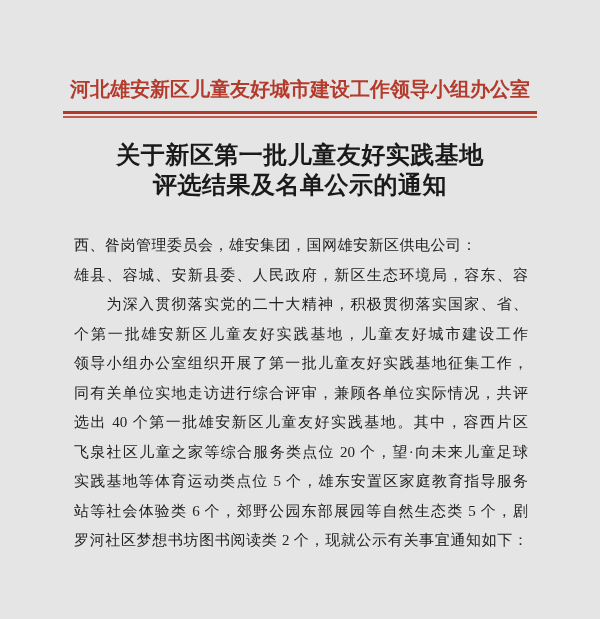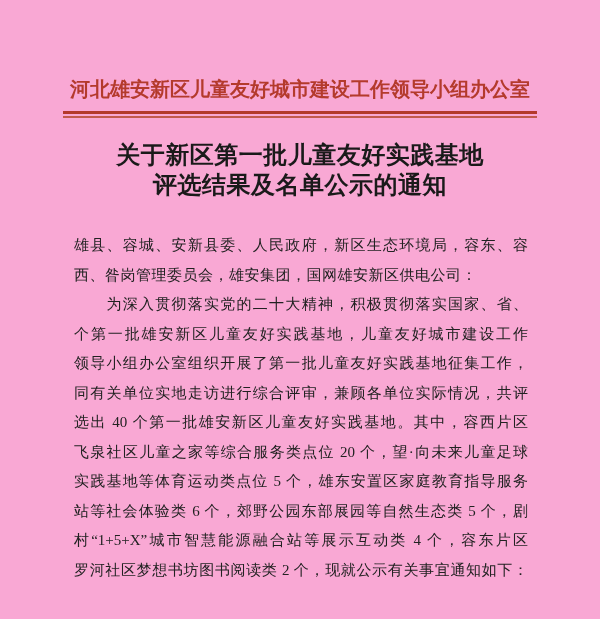--- a/index.html
+++ b/index.html
@@ -10,21 +10,21 @@
   body{
     width:600px;height:619px;
     background:#ffffff;
     font-family:"Liberation Serif","DejaVu Serif",serif;
     color:var(--ink);
     overflow:hidden;
   }
   .page{
     position:relative;
     width:600px;height:619px;
-    background:#f9a8d4;
+    background:#e5e5e5;
   }
   .issuer{
     position:absolute;
     top:74px;left:0;right:0;
     text-align:center;
     color:var(--accent);
     font-weight:bold;
     font-size:20px;
     line-height:30px;
     letter-spacing:0px;
@@ -93,27 +93,26 @@
     <div class="rl-gap"></div>
     <div class="rl-bottom"></div>
   </div>
 
   <h1 class="doc-title">
     <span>关于新区第一批儿童友好实践基地</span><br>
     <span>评选结果及名单公示的通知</span>
   </h1>
 
   <div class="doc-body">
+    <div class="line short">西、昝岗管理委员会，雄安集团，国网雄安新区供电公司：</div>
     <div class="line">雄县、容城、安新县委、人民政府，新区生态环境局，容东、容</div>
-    <div class="line short">西、昝岗管理委员会，雄安集团，国网雄安新区供电公司：</div>
     <div class="line">　　为深入贯彻落实党的二十大精神，积极贯彻落实国家、省、</div>
     <div class="line">个第一批雄安新区儿童友好实践基地，儿童友好城市建设工作</div>
     <div class="line">领导小组办公室组织开展了第一批儿童友好实践基地征集工作，</div>
     <div class="line">同有关单位实地走访进行综合评审，兼顾各单位实际情况，共评</div>
     <div class="line">选出 40 个第一批雄安新区儿童友好实践基地。其中，容西片区</div>
     <div class="line">飞泉社区儿童之家等综合服务类点位 20 个，望·向未来儿童足球</div>
     <div class="line">实践基地等体育运动类点位 5 个，雄东安置区家庭教育指导服务</div>
     <div class="line">站等社会体验类 6 个，郊野公园东部展园等自然生态类 5 个，剧</div>
-    <div class="line">村“1+5+X”城市智慧能源融合站等展示互动类 4 个，容东片区</div>
     <div class="line">罗河社区梦想书坊图书阅读类 2 个，现就公示有关事宜通知如下：</div>
   </div>
 
 </div>
 
 </body></html>

